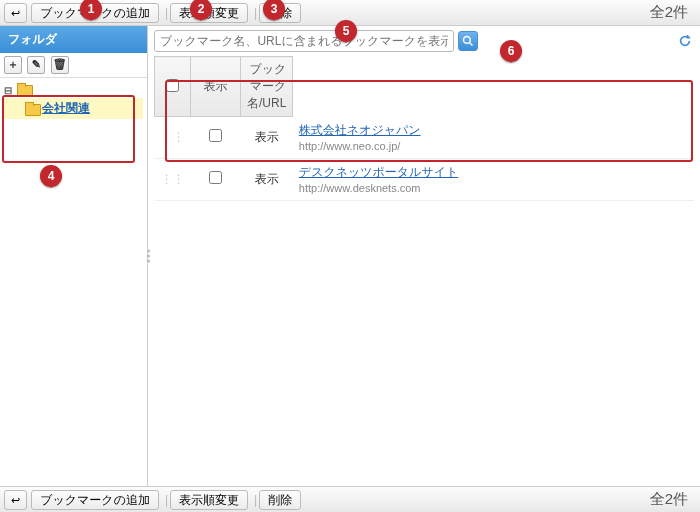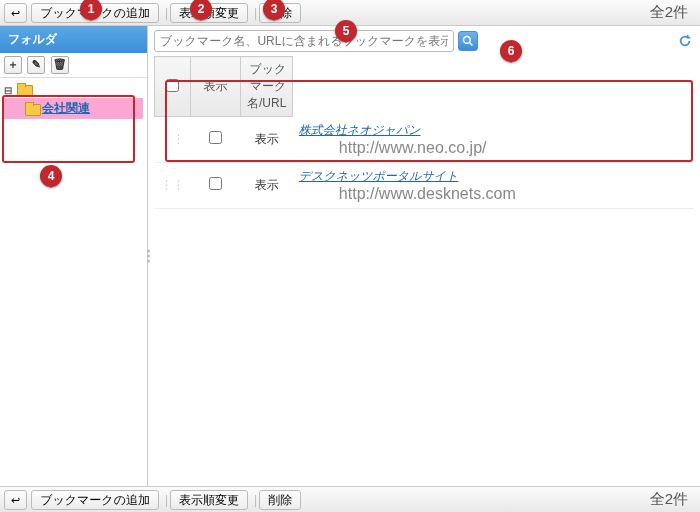--- a/index.html
+++ b/index.html
@@ -15,39 +15,39 @@
 .sidebar-tools { padding: 3px 4px; border-bottom: 1px solid #ddd; }
 .mini-btn { display:inline-block; width:18px; height:18px; border:1px solid #aaa; background: linear-gradient(#fdfdfd,#ececec); border-radius: 2px; text-align:center; line-height:15px; font-size:11px; cursor:pointer; margin-right:2px; }
 .tree { padding: 4px 4px; font-size: 12px; }
 .tree-line { display: flex; align-items: center; padding: 2px 0; }
 .tree-line.indent1 { padding-left: 18px; }
 .tree-toggle { width: 10px; font-size:10px; color:#666; cursor:pointer; }
 .folder-icon { width:14px; height:12px; display:inline-block; margin:0 3px; position:relative; }
 .folder-icon::before { content:""; position:absolute; left:0; top:1px; width:14px; height:10px; background:#f7c948; border:1px solid #c49a1a; border-radius:1px; }
 .folder-icon::after { content:""; position:absolute; left:0; top:-1px; width:7px; height:3px; background:#f7c948; border:1px solid #c49a1a; border-bottom:none; border-radius:1px 1px 0 0; }
 .tree a { color:#2166b3; text-decoration: underline; cursor:pointer; }
-.tree-line.selected { background:#f9a8d4; }
+.tree-line.selected { background:#fef9c3; }
 .content { flex:1; display:flex; flex-direction:column; }
 .searchbar { padding: 4px 6px; display:flex; align-items:center; gap:4px; }
 .search-input { flex:0 0 300px; border:1px solid #bbb; border-radius:3px; padding:3px 5px; font-size:12px; color:#888; }
 .search-btn { width:20px; height:20px; border:1px solid #4a90d9; background:linear-gradient(#6fb2ef,#3b8fd6); border-radius:3px; cursor:pointer; display:flex; align-items:center; justify-content:center; }
 .search-btn svg { width:12px; height:12px; fill:#fff; }
 .refresh-icn { margin-left:auto; width:18px; height:18px; color:#4a90d9; cursor:pointer; display:flex; align-items:center; justify-content:center; }
 .refresh-icn svg { width:14px; height:14px; stroke:#4a90d9; fill:none; stroke-width:2; }
 .table-wrap { margin: 0 6px; }
 table { width:100%; border-collapse: collapse; }
 th { background: linear-gradient(#f7f7f7,#e9e9e9); border:1px solid #ccc; padding:4px 6px; font-weight:normal; font-size:12px; text-align:right; color:#555; }
 th.check-col { width:22px; text-align:center; }
 th.disp-col { width:50px; text-align:center; }
 td { border-bottom:1px solid #eee; padding:5px 6px; vertical-align: middle; font-size:12px; }
 td.grip { width:10px; color:#ccc; cursor:move; text-align:center; }
 td.check { width:22px; text-align:center; }
 td.disp { width:50px; text-align:center; }
-.bm-name { color:#2166b3; text-decoration: underline; cursor:pointer;font-style:italic; }
-.bm-url { color:#888; font-size:16px;margin-left:40px; }
+.bm-name { color:#2166b3; text-decoration: underline; cursor:pointer; }
+.bm-url { color:#888; font-size:11px; }
 .resize-dots { position:absolute; top:50%; right:-3px; transform:translateY(-50%); display:flex; flex-direction:column; gap:2px; }
 .resize-dots span{ width:3px; height:3px; background:#bbb; border-radius:50%; }
 
 .callout { position:absolute; width:22px; height:22px; background:#c1272d; color:#fff; border-radius:50%; font-size:12px; font-weight:bold; display:flex; align-items:center; justify-content:center; box-shadow:0 1px 2px rgba(0,0,0,.4); z-index:50; }
 .callout::after { content:""; position:absolute; bottom:-6px; left:50%; transform:translateX(-50%); border:5px solid transparent; border-top-color:#c1272d; }
 
 .redbox { position:absolute; border:2px solid #c1272d; border-radius:3px; z-index:30; }
 </style>
 </head>
 <body>

